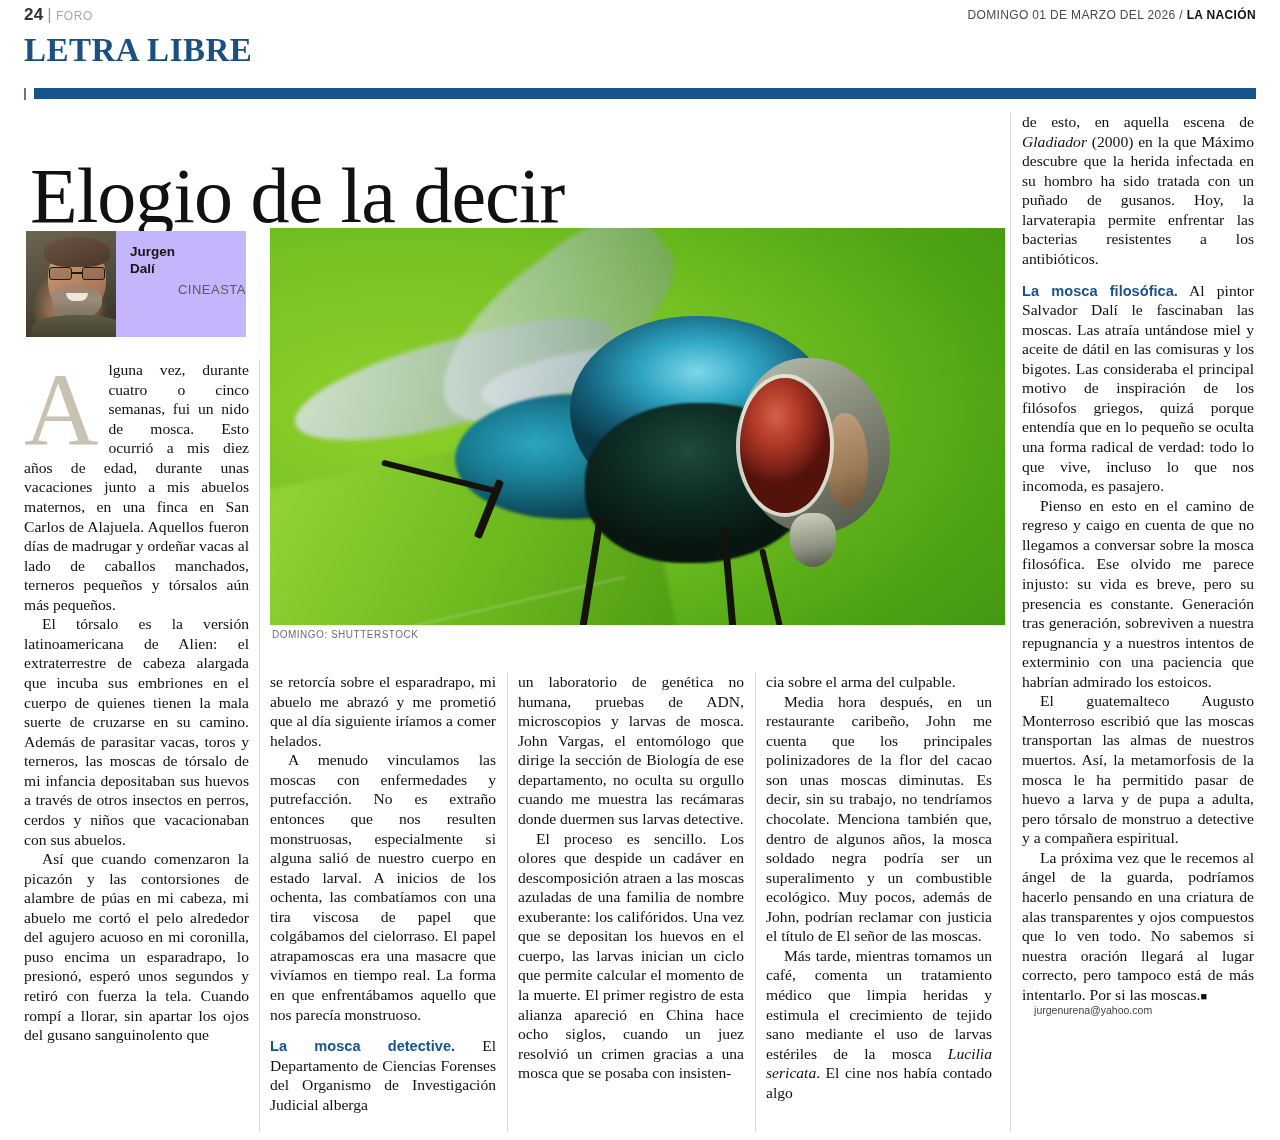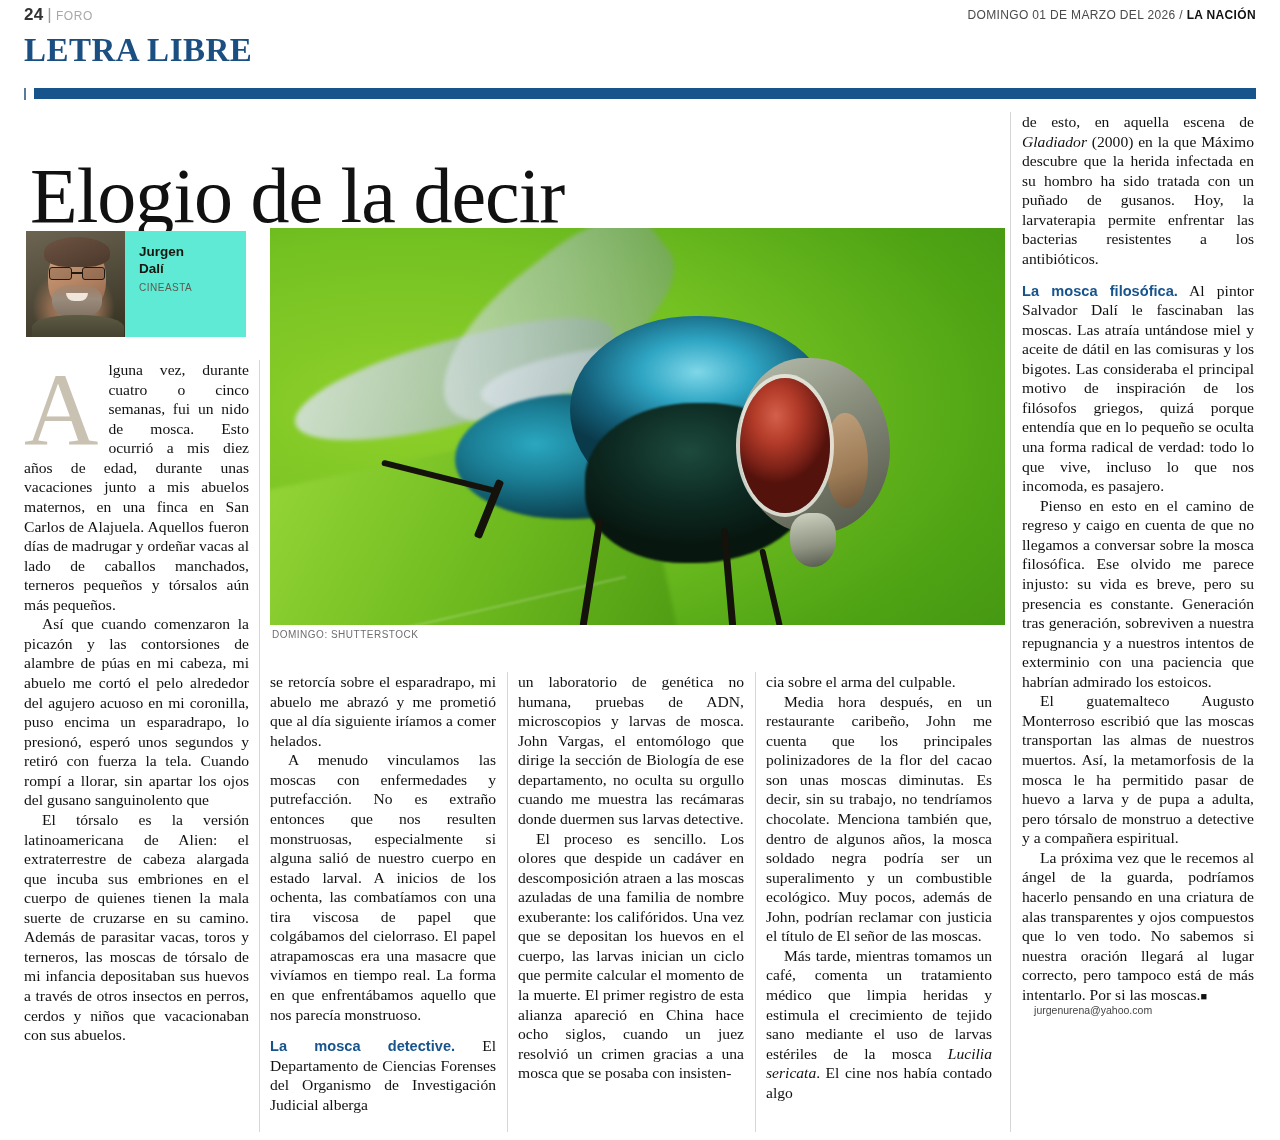--- a/index.html
+++ b/index.html
@@ -51,21 +51,21 @@
   .headline {
     position: absolute; left: 30px; top: 104px; width: 980px;
     font-family: "Liberation Serif", serif;
     font-size: 78px; line-height: 1.03; font-weight: 400;
     letter-spacing: -1px; color: #111;
   }
 
   
   .authorbox {
     position: absolute; left: 26px; top: 231px; width: 220px; height: 106px;
-    display: flex; background: #5eead4;
+    display: flex; background: #c4b5fd;
   }
   .author-photo {
     width: 99px; height: 106px; position: relative; overflow: hidden;
     background: #4b4335;
   }
   .author-photo .bg {
     position: absolute; inset: 0;
     background:
       radial-gradient(ellipse 58% 52% at 48% 72%, #b08b6d 0%, #8d6a4f 42%, rgba(70,58,44,0) 72%),
       linear-gradient(160deg, #6d6552 0%, #4e4838 55%, #33301f 100%);
@@ -106,21 +106,21 @@
     border-radius: 46% 46% 0 0;
     background: linear-gradient(180deg,#5d5a44 0%, #3f3d2c 100%);
   }
   .author-meta { padding: 13px 0 0 14px; }
   .author-name {
     font-family: "Liberation Sans", sans-serif;
     font-size: 13.5px; font-weight: bold; color: #17160f; line-height: 1.25;
   }
   .author-role {
     font-family: "Liberation Sans", sans-serif;
-    font-size: 10px; color: #5e5a50; letter-spacing: .5px; margin-top: 4px;
+    font-size: 13px; color: #5e5a50; letter-spacing: .5px; margin-top: 4px; margin-left: 48px;
   }
 
   
   .photo {
     position: absolute; left: 270px; top: 228px; width: 735px; height: 397px;
     overflow: hidden;
     background: radial-gradient(ellipse 120% 110% at 18% 45%, #8fd02a 0%, #74c122 38%, #4ea314 70%, #3c8c10 100%);
   }
   .photo .leaf {
     position: absolute; left: -40px; bottom: -60px; width: 430px; height: 230px;
@@ -309,22 +309,22 @@
   </div>
   <div class="caption">DOMINGO: SHUTTERSTOCK</div>
 
   <div class="vline" style="left:259px; top:360px; height:772px;"></div>
   <div class="vline" style="left:507px; top:672px; height:460px;"></div>
   <div class="vline" style="left:755px; top:672px; height:460px;"></div>
   <div class="vline" style="left:1010px; top:112px; height:1020px;"></div>
 
   <div class="col" id="c1">
     <p class="noindent"><span class="drop">A</span><span>lguna vez, durante cuatro o cinco semanas, fui un nido de mosca. Esto ocurrió a mis diez años de edad, durante unas vacaciones junto a mis abuelos maternos, en una finca en San Carlos de Alajuela. Aquellos fueron días de madrugar y ordeñar vacas al lado de caballos manchados, terneros pequeños y tórsalos aún más pequeños.</span></p>
+    <p>El tórsalo es la versión latinoamericana de Alien: el extraterrestre de cabeza alargada que incuba sus embriones en el cuerpo de quienes tienen la mala suerte de cruzarse en su camino. Además de parasitar vacas, toros y terneros, las moscas de tórsalo de mi infancia depositaban sus huevos a través de otros insectos en perros, cerdos y niños que vacacionaban con sus abuelos.</p>
     <p>Así que cuando comenzaron la picazón y las contorsiones de alambre de púas en mi cabeza, mi abuelo me cortó el pelo alrededor del agujero acuoso en mi coronilla, puso encima un esparadrapo, lo presionó, esperó unos segundos y retiró con fuerza la tela. Cuando rompí a llorar, sin apartar los ojos del gusano sanguinolento que</p>
-    <p>El tórsalo es la versión latinoamericana de Alien: el extraterrestre de cabeza alargada que incuba sus embriones en el cuerpo de quienes tienen la mala suerte de cruzarse en su camino. Además de parasitar vacas, toros y terneros, las moscas de tórsalo de mi infancia depositaban sus huevos a través de otros insectos en perros, cerdos y niños que vacacionaban con sus abuelos.</p>
   </div>
 
   <div class="col" id="c2">
     <p class="noindent">se retorcía sobre el esparadrapo, mi abuelo me abrazó y me prometió que al día siguiente iríamos a comer helados.</p>
     <p>A menudo vinculamos las moscas con enfermedades y putrefacción. No es extraño entonces que nos resulten monstruosas, especialmente si alguna salió de nuestro cuerpo en estado larval. A inicios de los ochenta, las combatíamos con una tira viscosa de papel que colgábamos del cielorraso. El papel atrapamoscas era una masacre que vivíamos en tiempo real. La forma en que enfrentábamos aquello que nos parecía monstruoso.</p>
     <p class="noindent" style="margin-top:12px;"><span class="subhead">La mosca detective.</span><span> El Departamento de Ciencias Forenses del Organismo de Investigación Judicial alberga</span></p>
   </div>
 
   <div class="col" id="c3">
     <p class="noindent">un laboratorio de genética no humana, pruebas de ADN, microscopios y larvas de mosca. John Vargas, el entomólogo que dirige la sección de Biología de ese departamento, no oculta su orgullo cuando me muestra las recámaras donde duermen sus larvas detective.</p>

